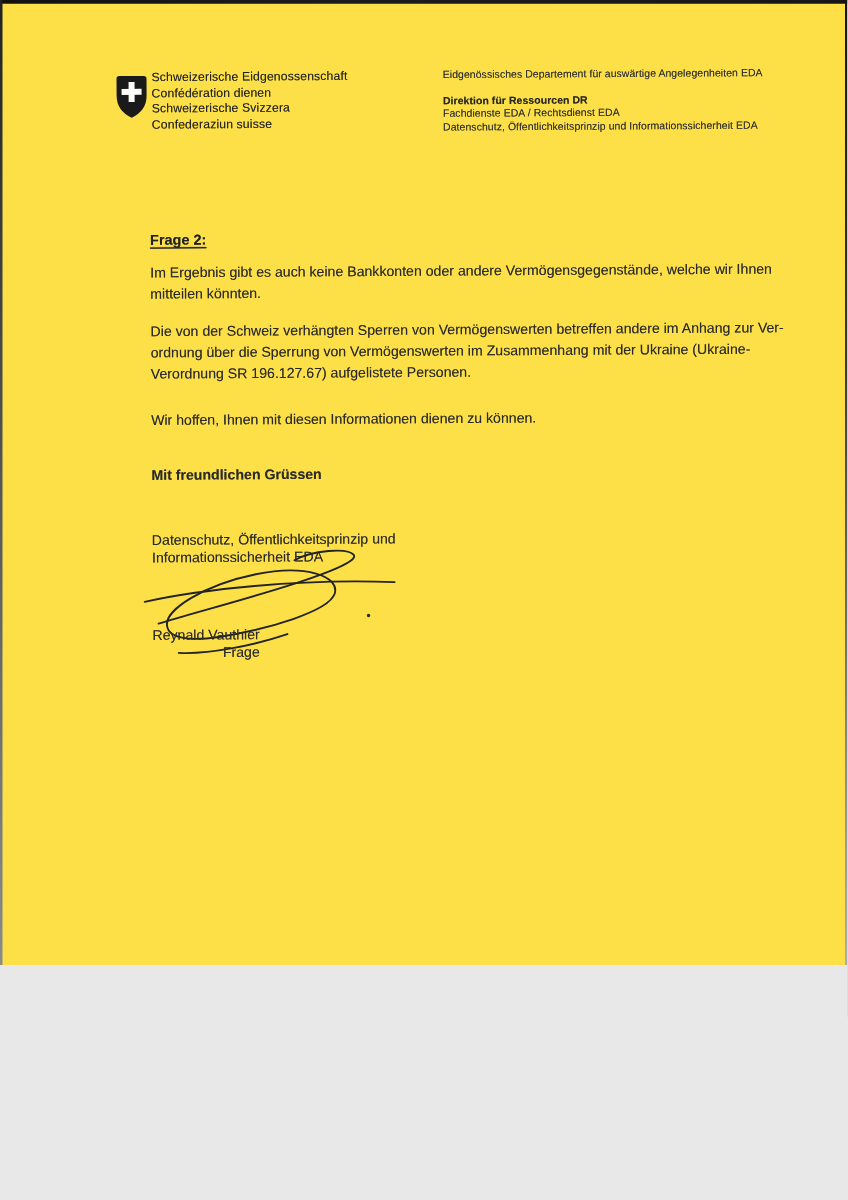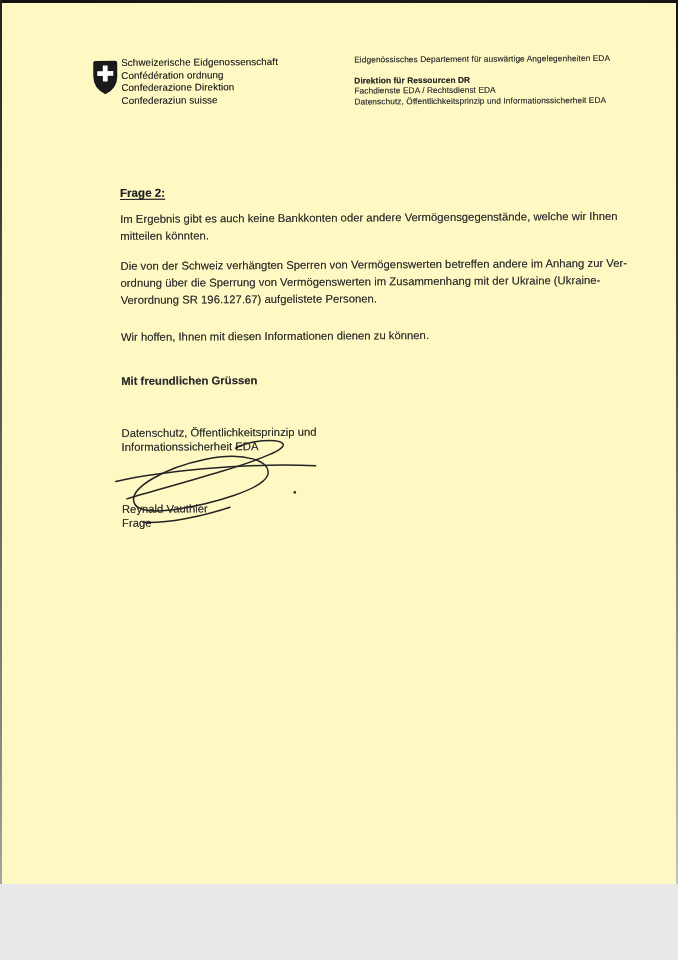--- a/index.html
+++ b/index.html
@@ -3,22 +3,22 @@
 <meta charset="utf-8">
 <style>
   html, body {
     margin: 0;
     padding: 0;
     background: #e8e8e8;
   }
   .scan {
     position: relative;
     width: 678px;
-    height: 884px;
-    background: #fef9c3;
+    height: 772px;
+    background: #fde047;
     overflow: hidden;
     font-family: "Liberation Sans", "DejaVu Sans", sans-serif;
     color: #2b2b2b;
   }
   
   .edge-top {
     position: absolute; top: 0; left: 0; width: 678px; height: 3px;
     background: linear-gradient(to right, #111 0%, #1c1c1c 40%, #161616 100%);
   }
   .edge-left {
@@ -74,21 +74,21 @@
 
   
   .sig-org {
     position: absolute; left: 122px; top: 426px;
     font-size: 11.3px; line-height: 14px;
     color: #2b2b2b; white-space: nowrap;
   }
   .sig-name {
     position: absolute; left: 122px; top: 502px;
     font-size: 11.3px; line-height: 14px;
-    color: #2b2b2b; white-space: nowrap;
+    color: #2b2b2b; white-space: nowrap; text-align: right;
   }
   .sig-svg {
     position: absolute; left: 100px; top: 430px;
     width: 230px; height: 104px;
     pointer-events: none;
   }
   .speck {
     position: absolute; width: 3px; height: 4px; border-radius: 50%;
     background: #4d4d4d;
   }
@@ -107,22 +107,22 @@
   <div class="content">
 
     <svg class="coat" viewBox="0 0 28 37" aria-hidden="true">
       <path d="M2,4 Q2,1.8 4.2,1.8 L23.8,1.8 Q26,1.8 26,4 L26,17.5 Q26,29.5 14,35.2 Q2,29.5 2,17.5 Z" fill="#1a1a1a"></path>
       <rect x="11.6" y="6.5" width="4.8" height="16" fill="#fcfcfb"></rect>
       <rect x="6" y="12.1" width="16" height="4.8" fill="#fcfcfb"></rect>
     </svg>
 
     <div class="logo-lines txt">
       <div>Schweizerische Eidgenossenschaft</div>
-      <div>Confédération ordnung</div>
-      <div>Confederazione Direktion</div>
+      <div>Confédération dienen</div>
+      <div>Schweizerische Svizzera</div>
       <div>Confederaziun suisse</div>
     </div>
 
     <div class="hdr-right txt">
       <div class="dept">Eidgenössisches Departement für auswärtige Angelegenheiten EDA</div>
       <div class="bold">Direktion für Ressourcen DR</div>
       <div>Fachdienste EDA / Rechtsdienst EDA</div>
       <div>Datenschutz, Öffentlichkeitsprinzip und Informationssicherheit EDA</div>
     </div>
 

